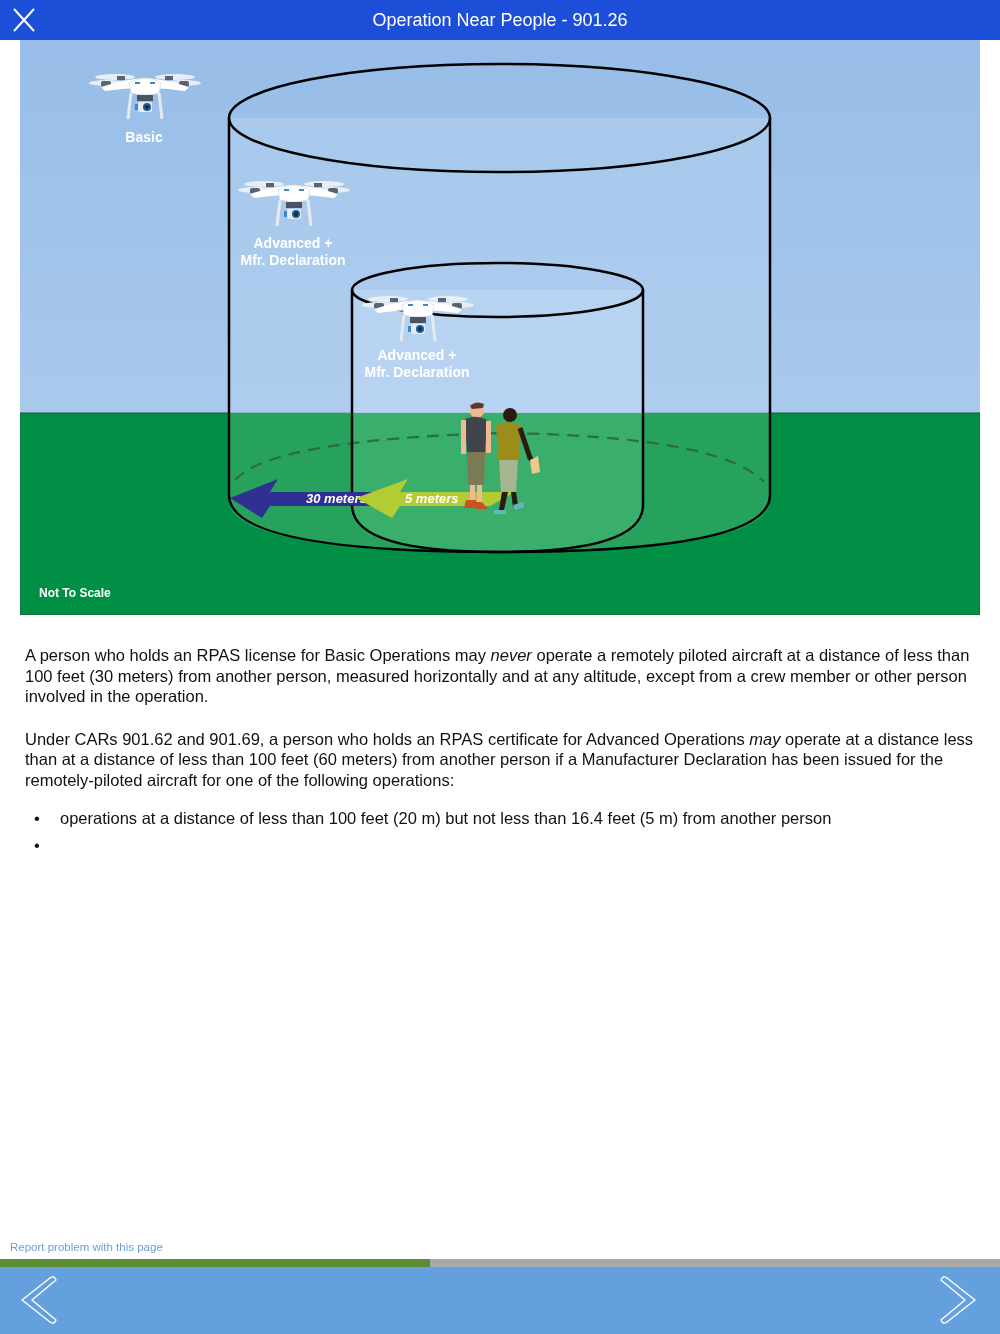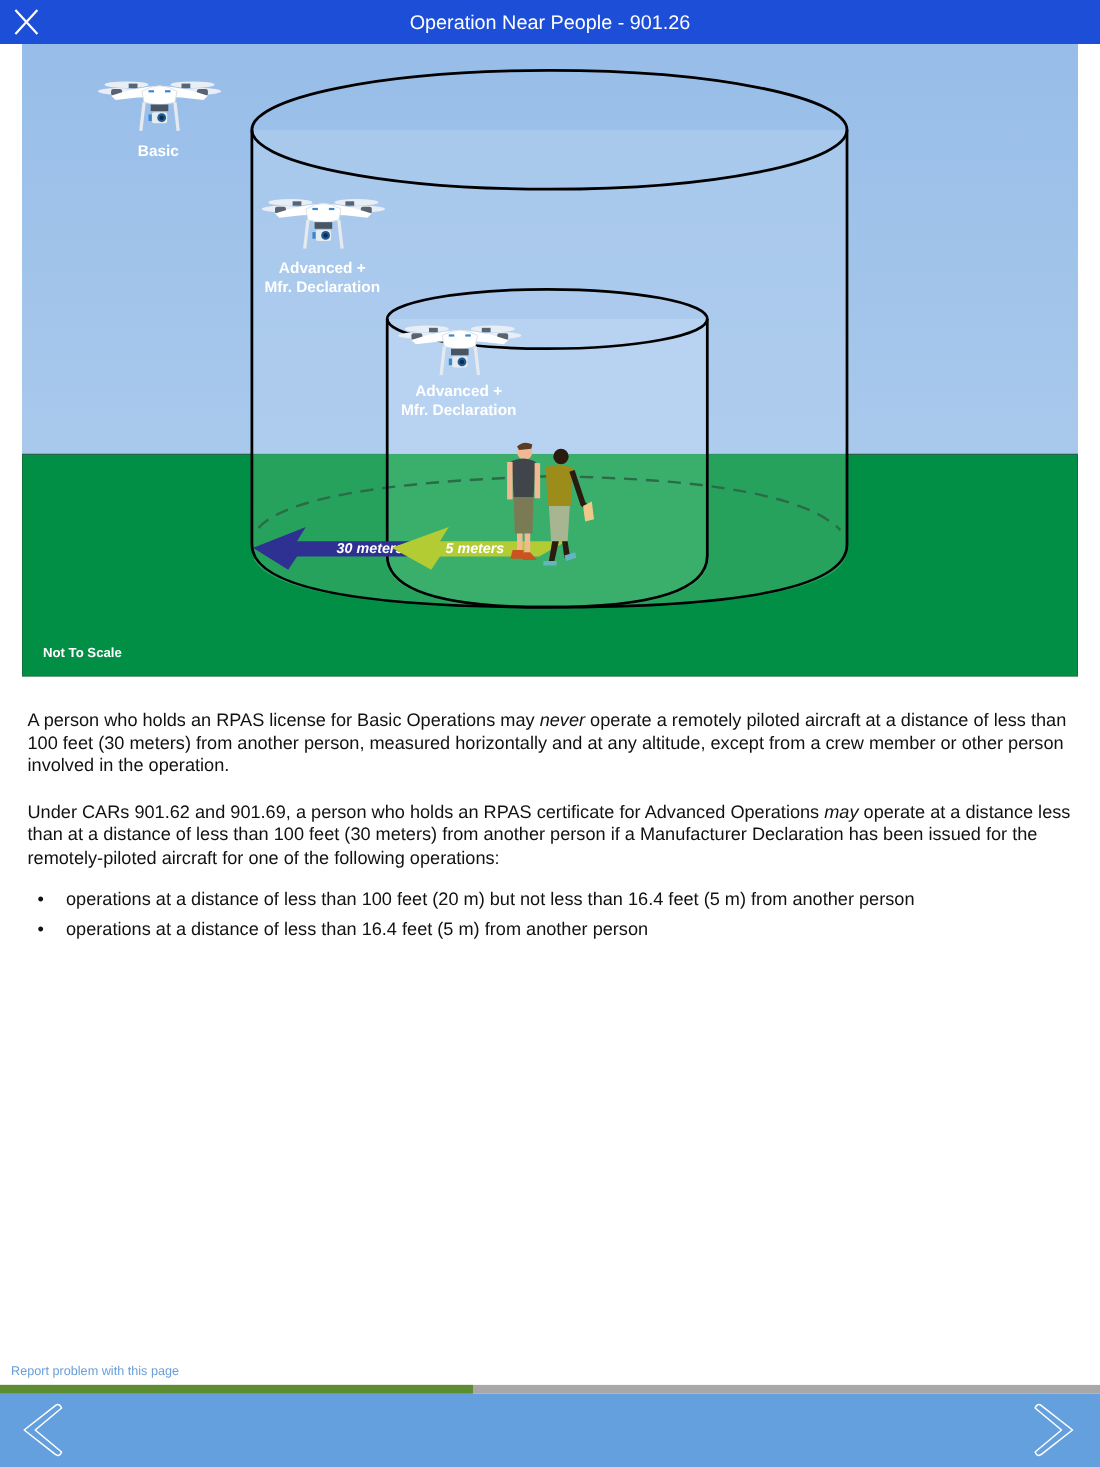--- a/index.html
+++ b/index.html
@@ -139,24 +139,24 @@
       <text x="397" y="320" fill="#ffffff" font-size="14" font-weight="bold" text-anchor="middle" font-family="Liberation Sans, sans-serif">Advanced +</text>
       <text x="397" y="337" fill="#ffffff" font-size="14" font-weight="bold" text-anchor="middle" font-family="Liberation Sans, sans-serif">Mfr. Declaration</text>
     </g>
 
     <text x="19" y="557" fill="#ffffff" font-size="12" font-weight="bold" font-family="Liberation Sans, sans-serif">Not To Scale</text>
   </svg>
 </div>
 
 <div class="content">
   <p><span>A person who holds an RPAS license for Basic Operations may </span><em>never</em><span> operate a remotely piloted aircraft at a distance of less than 100 feet (30 meters) from another person, measured horizontally and at any altitude, except from a crew member or other person involved in the operation.</span></p>
-  <p><span>Under CARs 901.62 and 901.69, a person who holds an RPAS certificate for Advanced Operations </span><em>may</em><span> operate at a distance less than at a distance of less than 100 feet (30 meters) from another person if a Manufacturer Declaration has been issued for the remotely-piloted aircraft for one of the following operations:</span></p>
+  <p><span>Under CARs 901.62 and 901.69, a person who holds an RPAS certificate for Advanced Operations </span><em>may</em><span> operate at a distance less than at a distance of less than 100 feet (60 meters) from another person if a Manufacturer Declaration has been issued for the remotely-piloted aircraft for one of the following operations:</span></p>
   <ul>
     <li><span class="bullet">•</span><span>operations at a distance of less than 100 feet (20 m) but not less than 16.4 feet (5 m) from another person</span></li>
-    <li><span class="bullet">•</span><span>operations at a distance of less than 16.4 feet (5 m) from another person</span></li>
+    <li><span class="bullet">•</span></li>
   </ul>
 </div>
 
 <div class="report">Report problem with this page</div>
 
 <div class="progress">
   <div class="fill" style="width:43%"></div>
 </div>
 
 <div class="bottombar">

